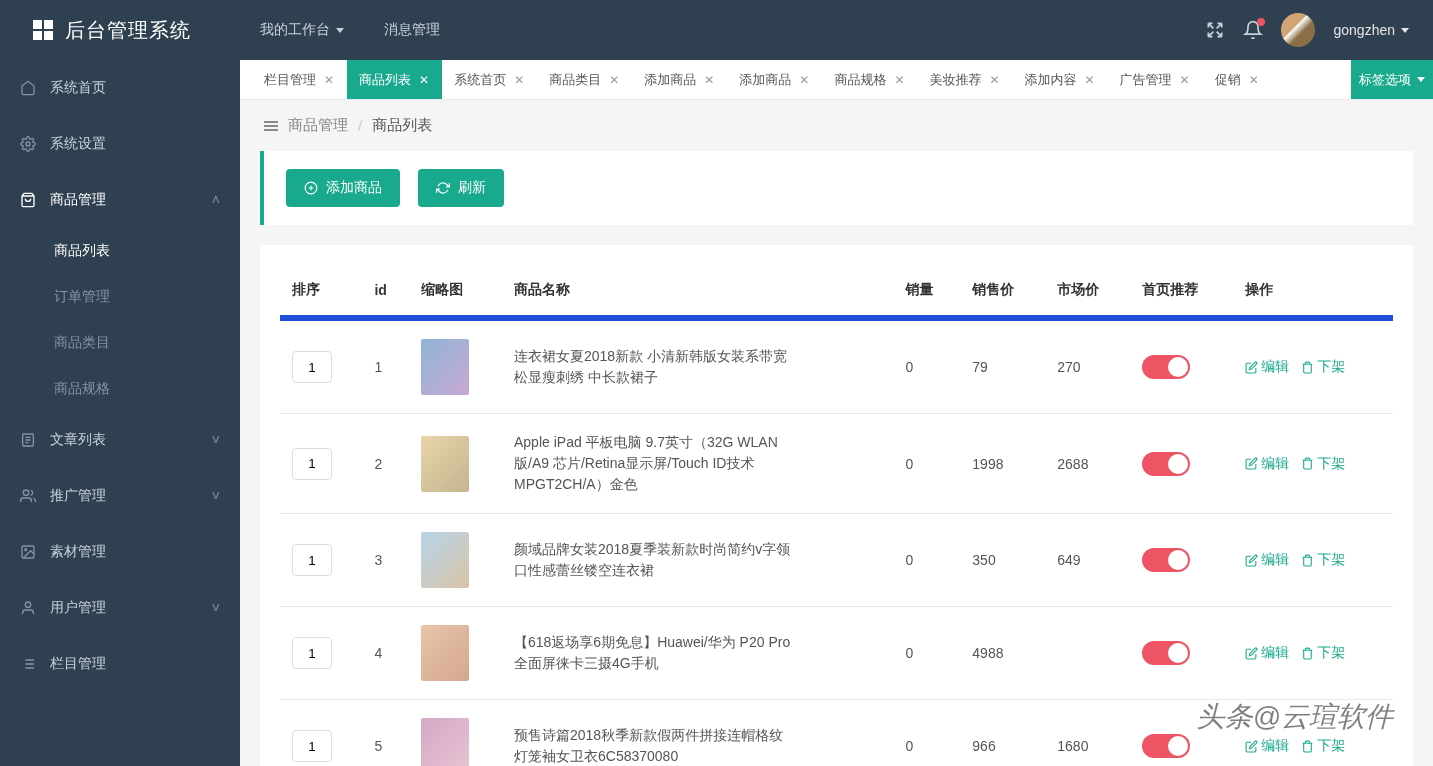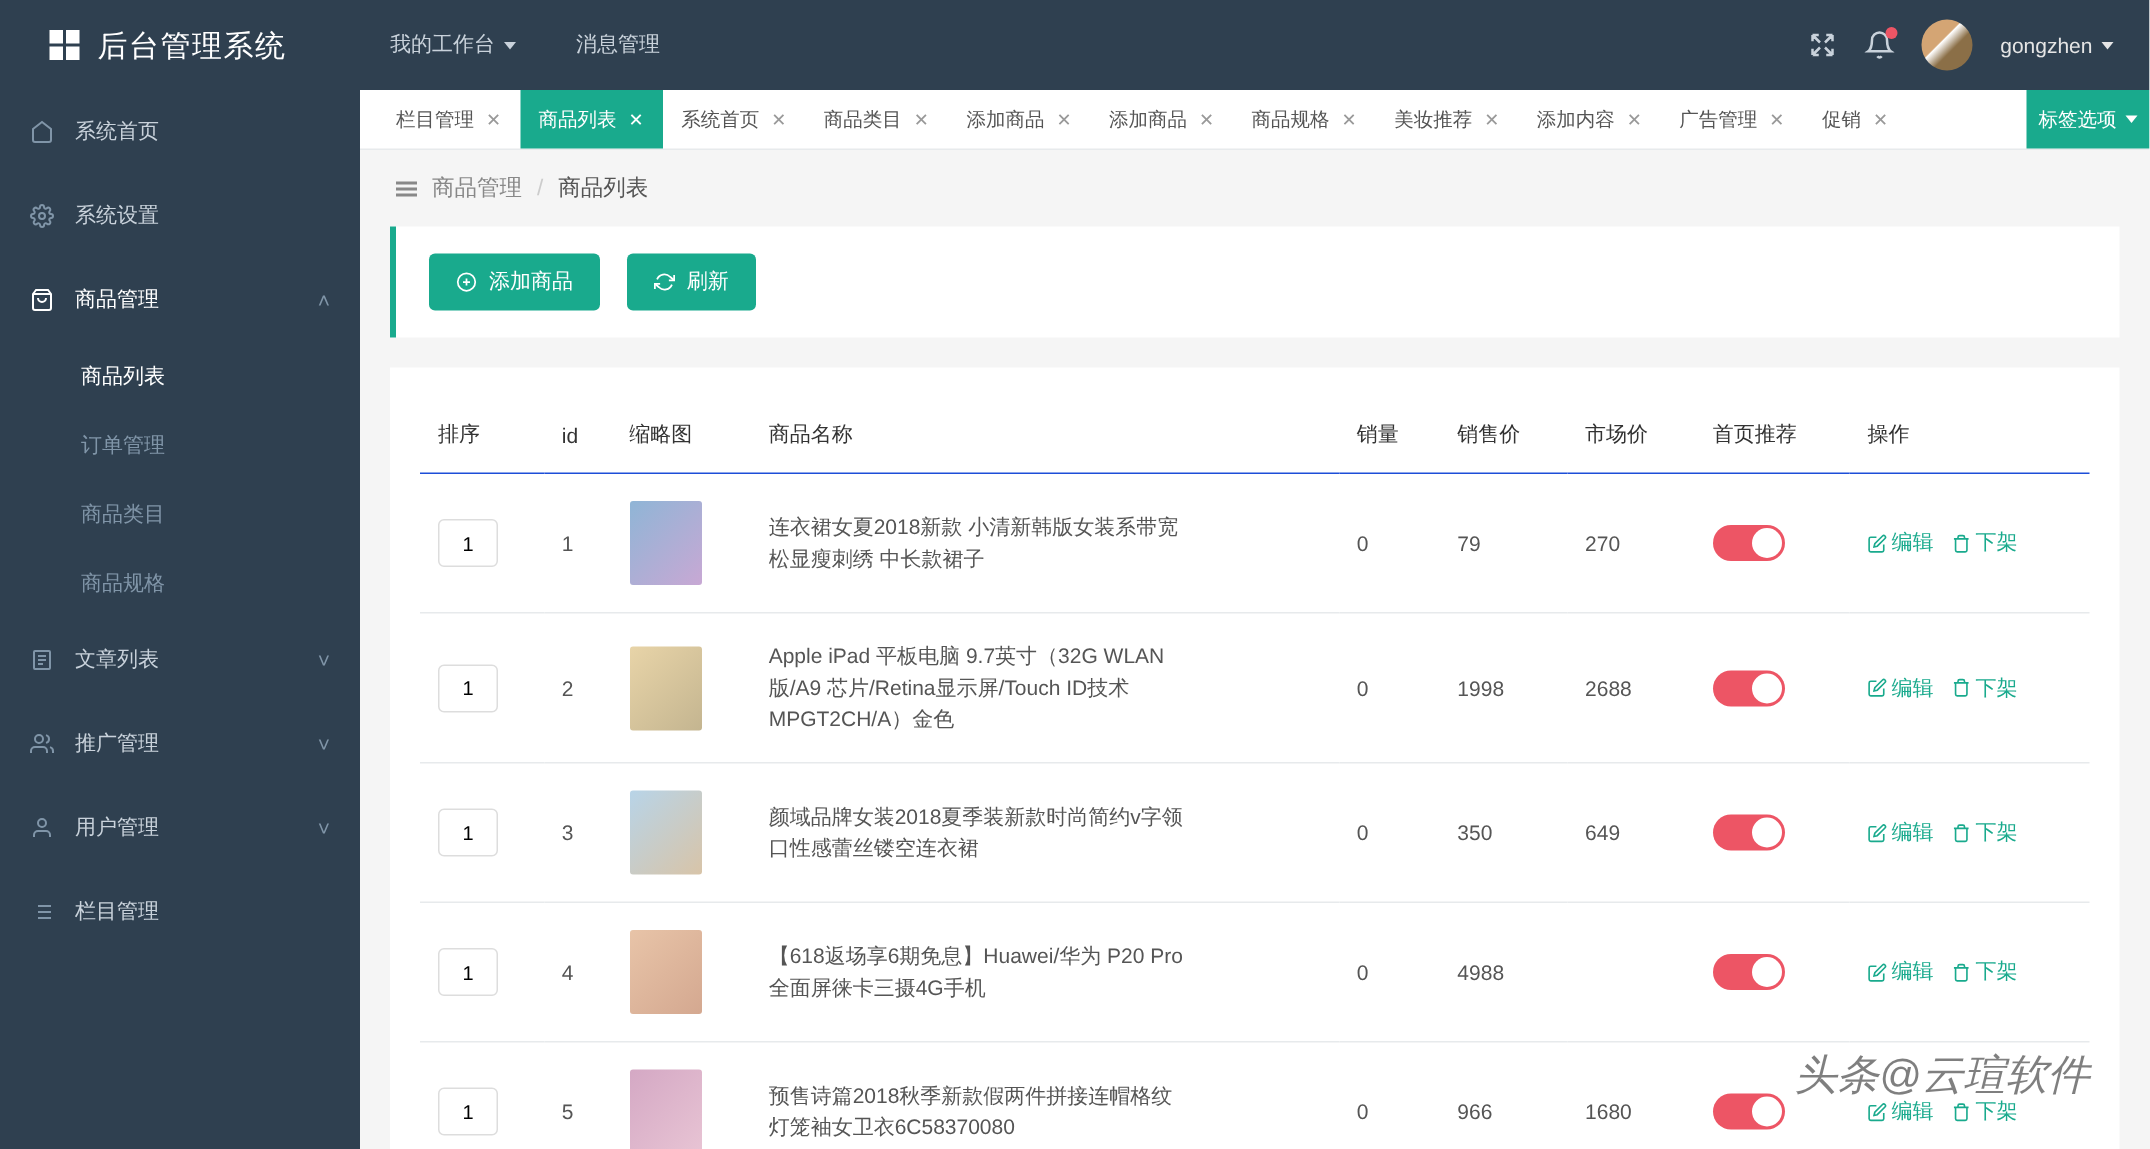--- a/index.html
+++ b/index.html
@@ -47,21 +47,21 @@
 .crumb .line-icon{display:flex;flex-direction:column;gap:2px}
 .crumb .line-icon span{width:14px;height:2px;background:#888}
 .crumb .sep{color:#ccc}
 .crumb .cur{color:#555}
 
 .panel{margin:0 20px;background:#fff;border-left:4px solid #19aa8d;padding:18px 22px}
 .btn{display:inline-flex;align-items:center;gap:8px;padding:10px 18px;background:#19aa8d;color:#fff;border:none;border-radius:4px;cursor:pointer;font-size:14px;margin-right:14px}
 
 .table-wrap{margin:20px;background:#fff;padding:20px}
 table{width:100%;border-collapse:collapse}
-th{text-align:left;padding:16px 12px;color:#333;font-weight:400;border-bottom:1px solid #1d4ed8;font-size:14px}
+th{text-align:left;padding:16px 12px;color:#333;font-weight:700;border-bottom:6px solid #1d4ed8;font-size:14px}
 td{padding:18px 12px;border-bottom:1px solid #e7eaec;color:#555;vertical-align:middle;font-size:14px}
 .sort-input{width:40px;height:32px;text-align:center;border:1px solid #ddd;border-radius:4px}
 .thumb{width:48px;height:56px;background:linear-gradient(135deg,#a8c4dd,#d4a8c4);border-radius:2px}
 .thumb.t1{background:linear-gradient(135deg,#8fb5d6,#c8a8d4)}
 .thumb.t2{background:linear-gradient(135deg,#e8d4a8,#c4b590)}
 .thumb.t3{background:linear-gradient(135deg,#b8d4e8,#d8c4a8)}
 .thumb.t4{background:linear-gradient(135deg,#e8c4a8,#d4a890)}
 .thumb.t5{background:linear-gradient(135deg,#d4a8c4,#e8c4d4)}
 .prod-name{max-width:280px;line-height:1.5}
 
@@ -163,20 +163,30 @@
         </div>
         <div class="side-item">
           <span class="icon">
             <svg width="16" height="16" viewBox="0 0 24 24" fill="none" stroke="currentColor" stroke-width="2">
               <path d="M17 21v-2a4 4 0 0 0-4-4H5a4 4 0 0 0-4 4v2M23 21v-2a4 4 0 0 0-3-3.87M16 3.13a4 4 0 0 1 0 7.75"></path>
               <circle cx="9" cy="7" r="4"></circle>
             </svg>
           </span>
           <span class="label">推广管理</span>
           <span class="chev">˅</span>
+        </div>
+        <div class="side-item">
+          <span class="icon">
+            <svg width="16" height="16" viewBox="0 0 24 24" fill="none" stroke="currentColor" stroke-width="2">
+              <rect x="3" y="3" width="18" height="18" rx="2"></rect>
+              <circle cx="8.5" cy="8.5" r="1.5"></circle>
+              <path d="M21 15l-5-5L5 21"></path>
+            </svg>
+          </span>
+          <span class="label">素材管理</span>
         </div>
         <div class="side-item">
           <span class="icon">
             <svg width="16" height="16" viewBox="0 0 24 24" fill="none" stroke="currentColor" stroke-width="2">
               <path d="M20 21v-2a4 4 0 0 0-4-4H8a4 4 0 0 0-4 4v2"></path>
               <circle cx="12" cy="7" r="4"></circle>
             </svg>
           </span>
           <span class="label">用户管理</span>
           <span class="chev">˅</span>

